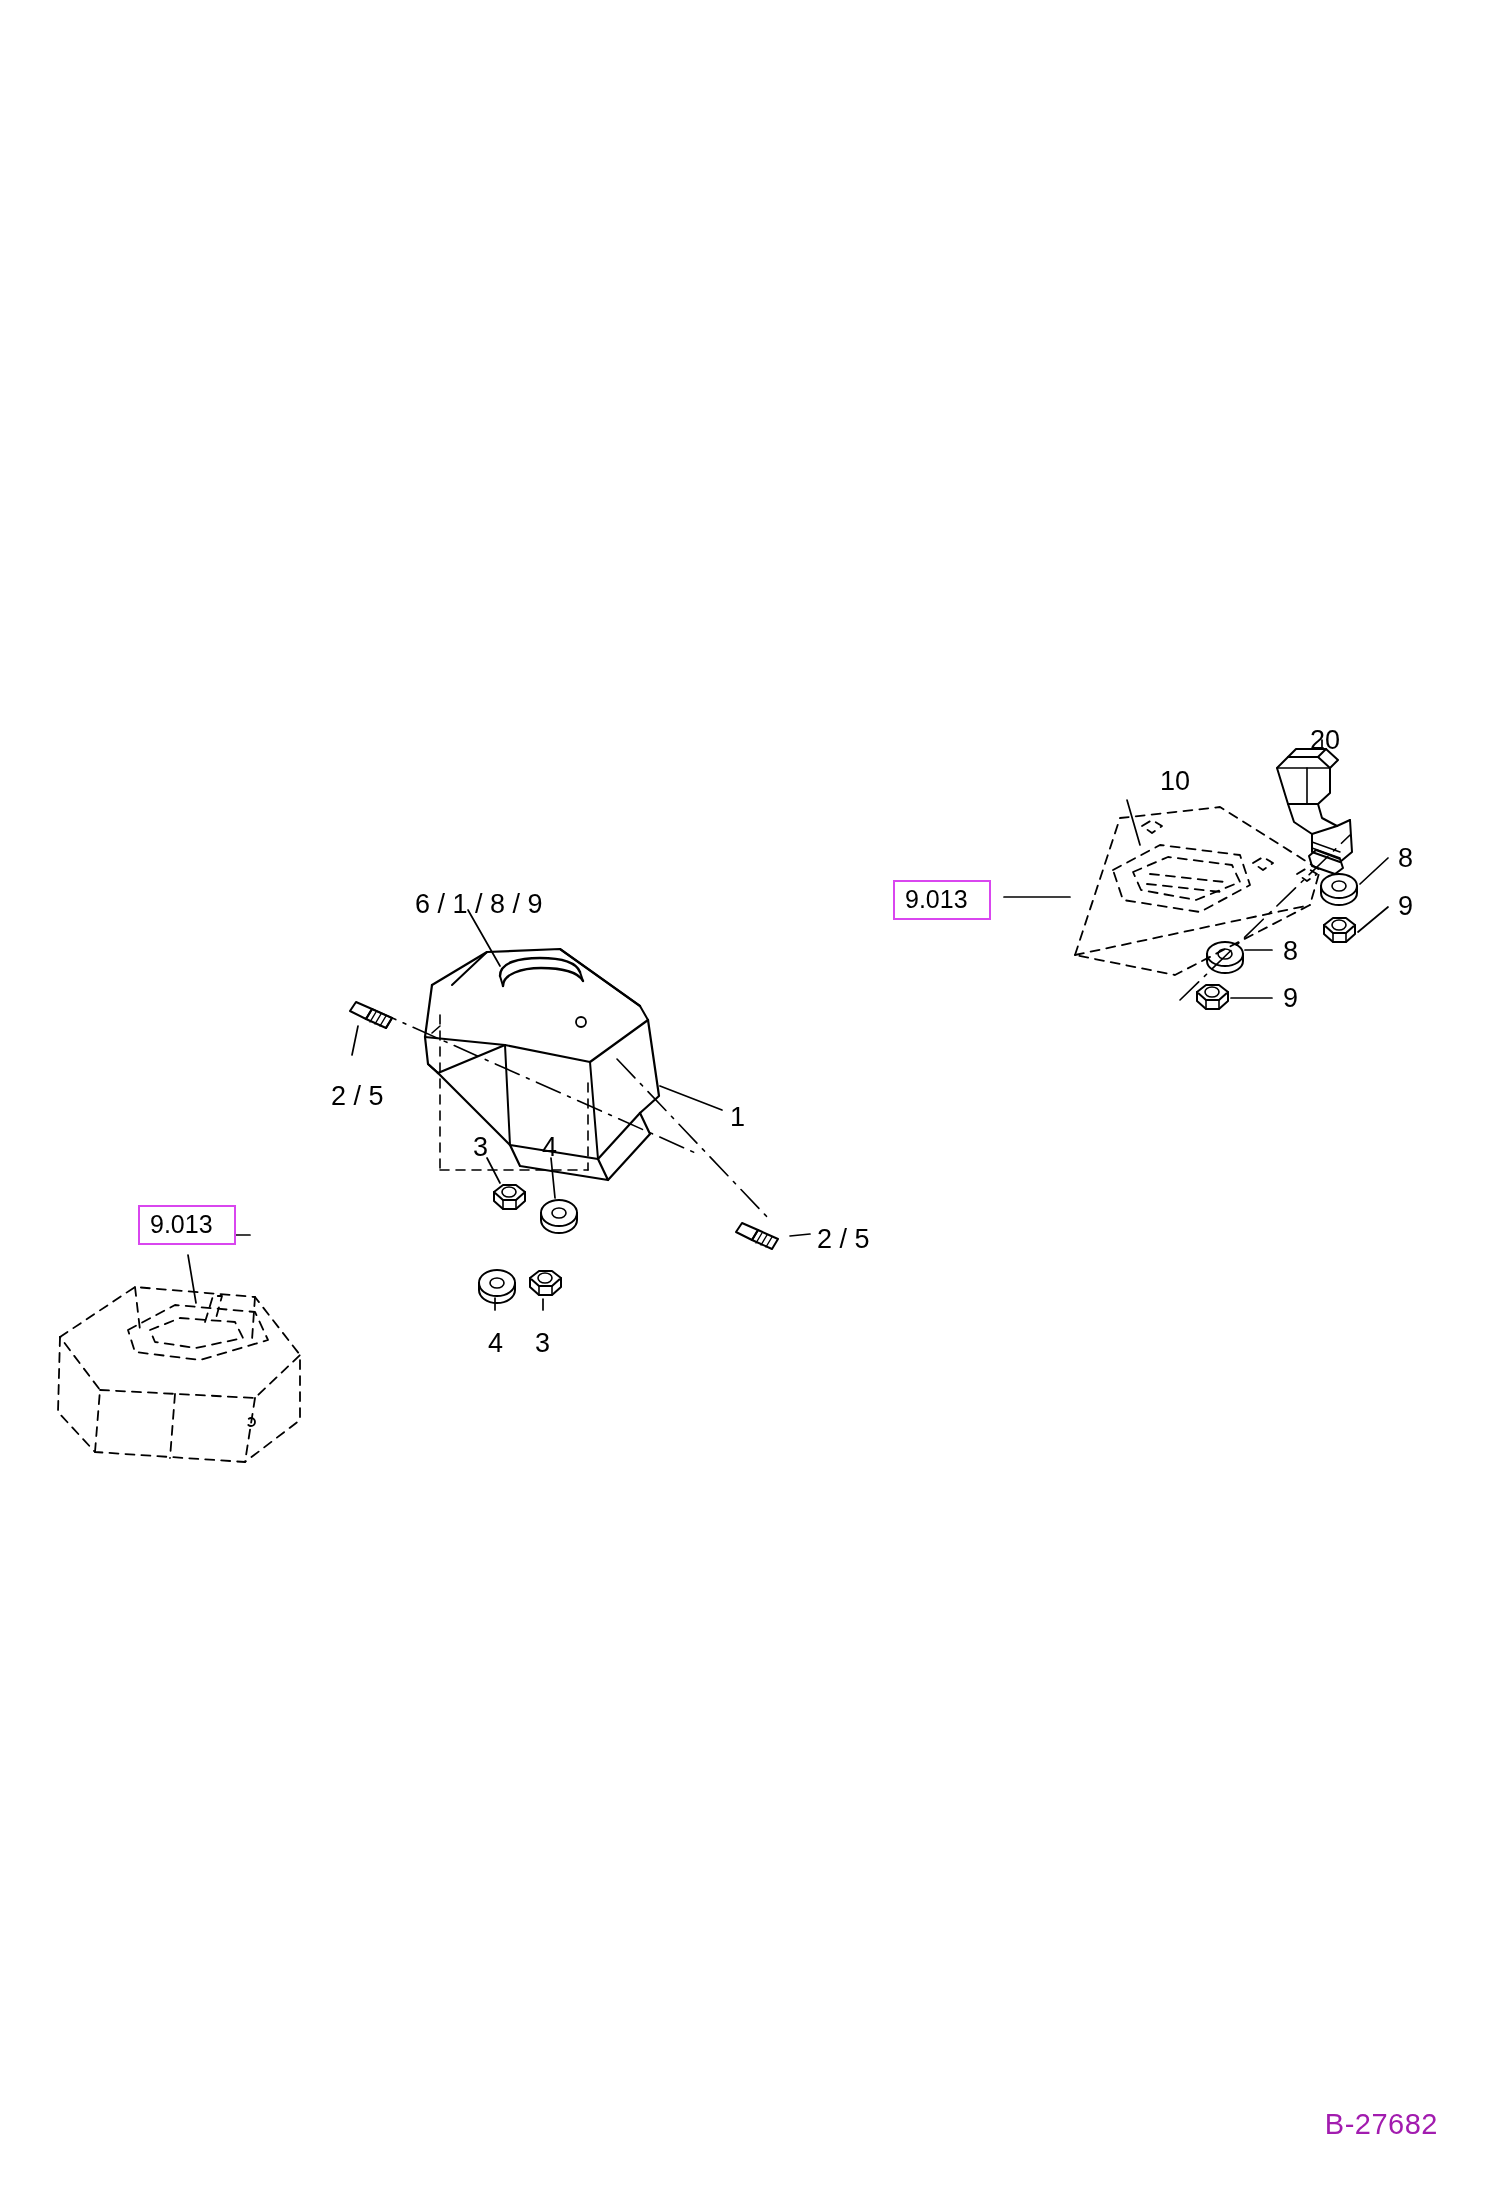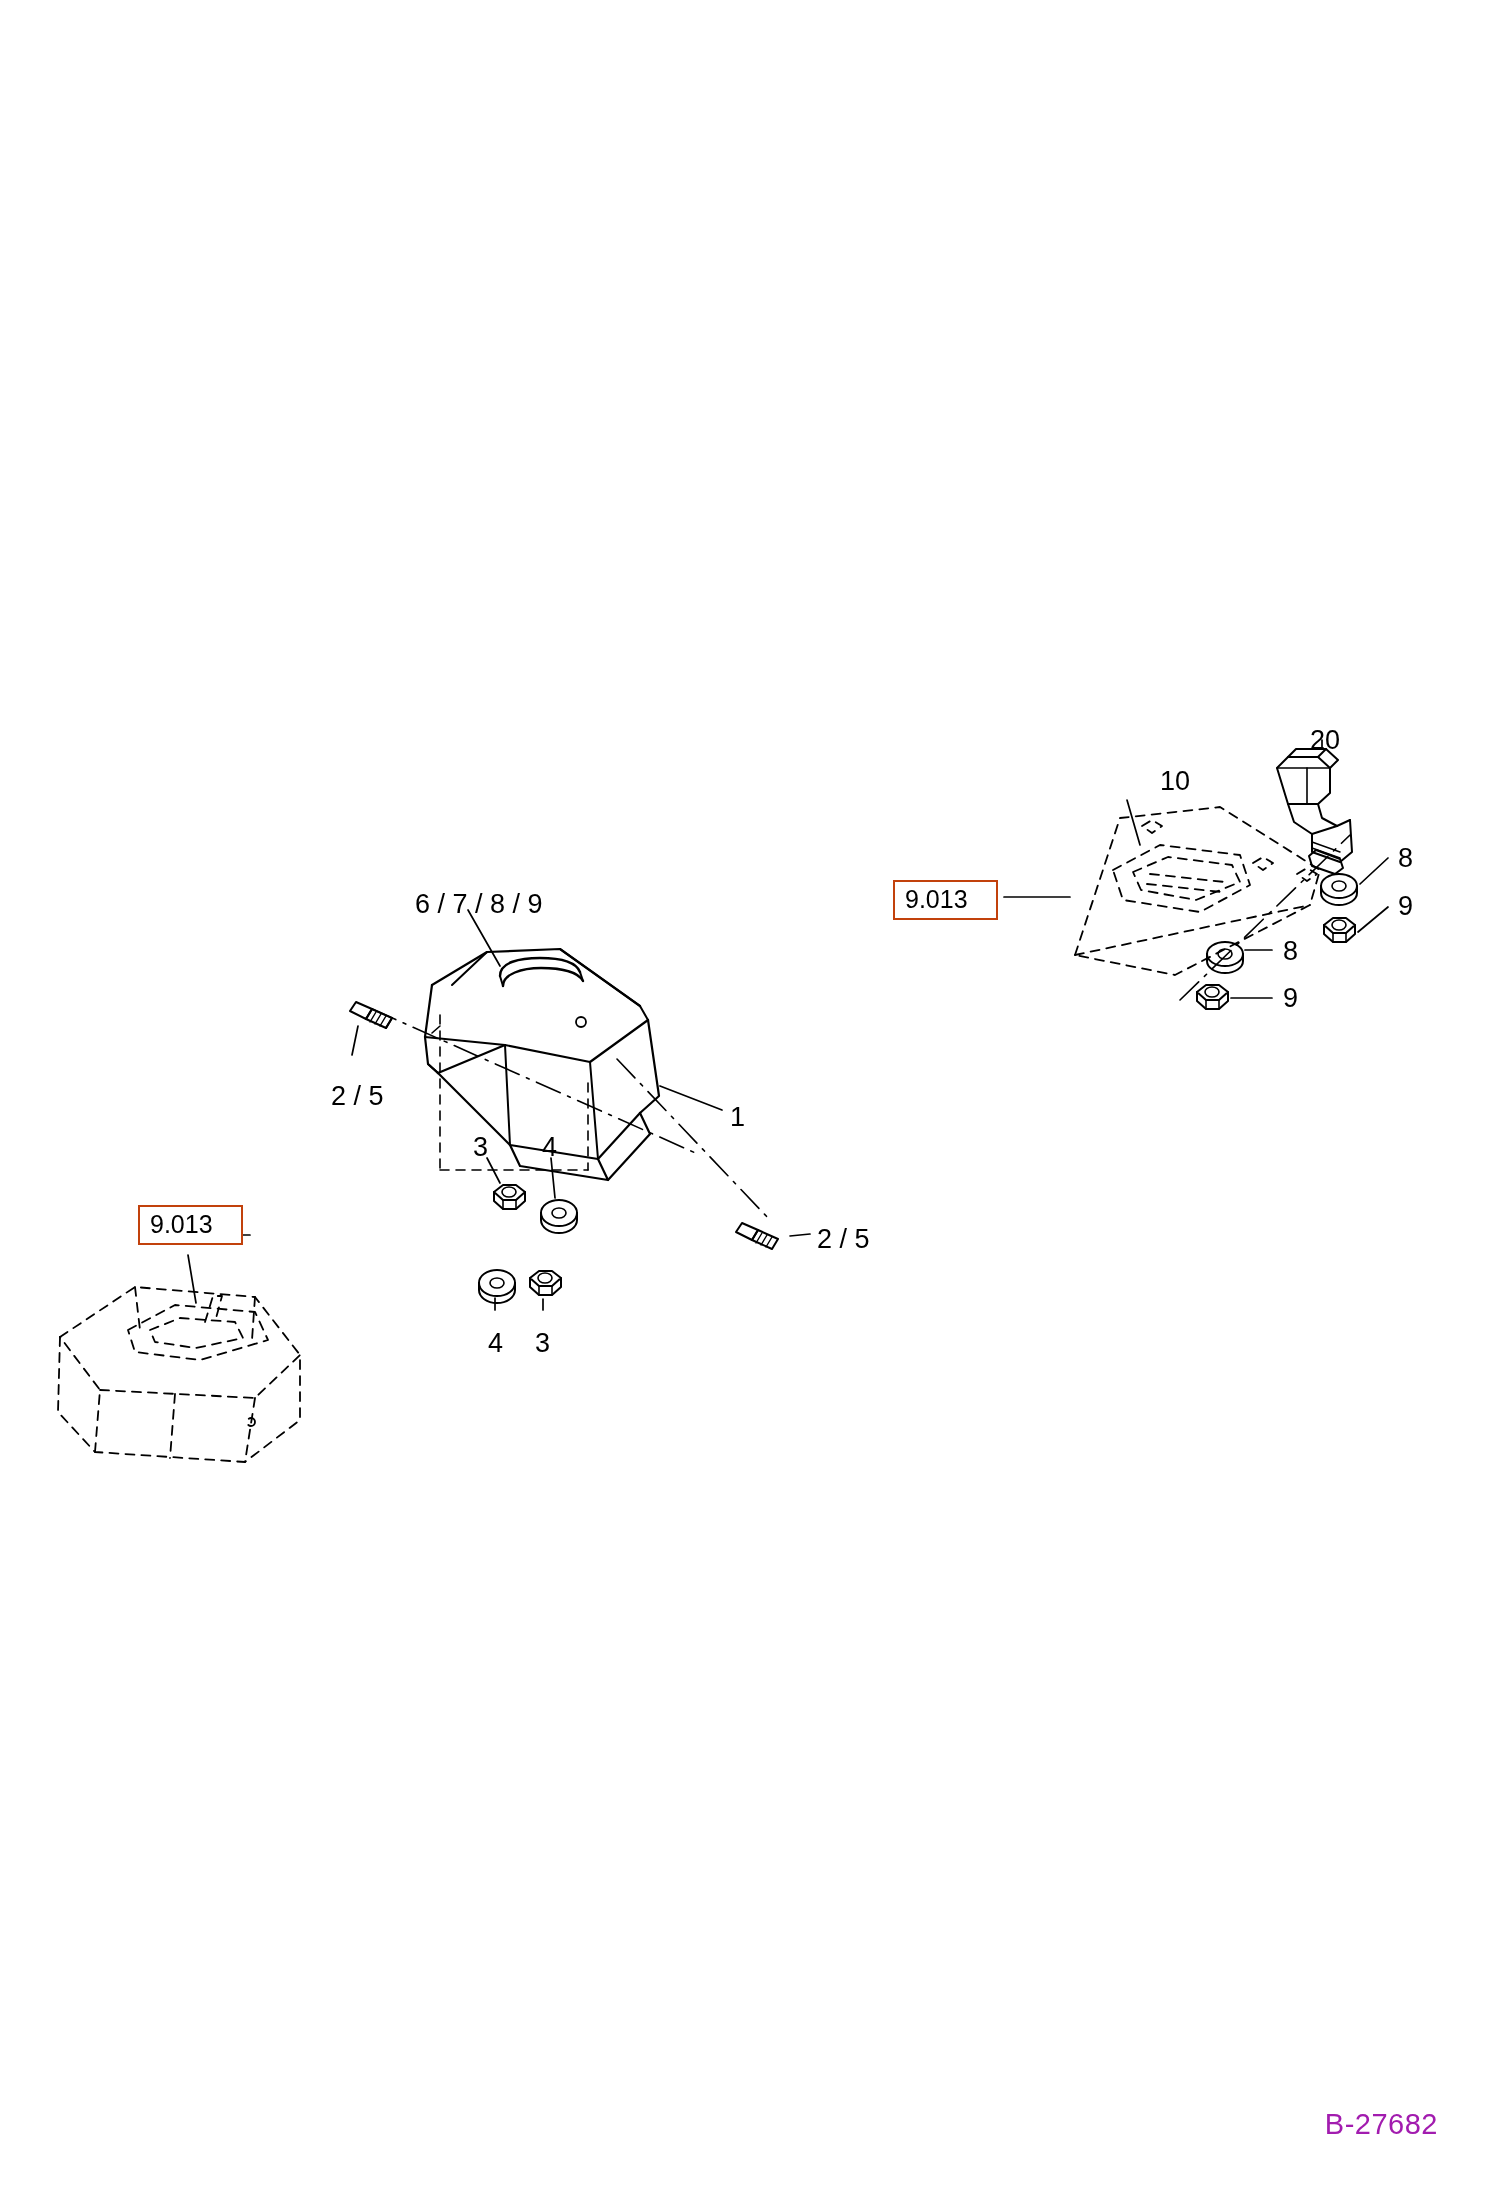--- a/index.html
+++ b/index.html
@@ -28,22 +28,22 @@
     font-size: 27px;
     color: #000000;
     white-space: nowrap;
     line-height: 1;
   }
   .ref-box {
     position: absolute;
     font-family: "Liberation Sans", sans-serif;
     font-size: 25px;
     color: #000000;
-    border: 2px solid #c2410c;
-    padding: 5px 28px 6px 10px;
+    border: 2px solid #d946ef;
+    padding: 5px 21px 6px 10px;
     background: #ffffff;
     white-space: nowrap;
     line-height: 1;
   }
   #drawing-number {
     position: absolute;
     right: 60px;
     bottom: 52px;
     font-family: "Liberation Sans", sans-serif;
     font-size: 29px;
@@ -240,21 +240,21 @@
       </g>
       <path d="M 1231 998 L 1272 998" stroke-width="1.7"></path>
 
       <g stroke-width="1.6" stroke-dasharray="26,8,3,8">
         <path d="M 1180 1000 L 1350 835"></path>
       </g>
 
     </g>
   </svg>
 
-  <div class="callout" style="left:415px; top:891px;">6 / 7 / 8 / 9</div>
+  <div class="callout" style="left:415px; top:891px;">6 / 1 / 8 / 9</div>
   <div class="callout" style="left:331px; top:1083px;">2 / 5</div>
   <div class="callout" style="left:730px; top:1104px;">1</div>
   <div class="callout" style="left:473px; top:1134px;">3</div>
   <div class="callout" style="left:542px; top:1134px;">4</div>
   <div class="callout" style="left:817px; top:1226px;">2 / 5</div>
   <div class="callout" style="left:488px; top:1330px;">4</div>
   <div class="callout" style="left:535px; top:1330px;">3</div>
   <div class="callout" style="left:1160px; top:768px;">10</div>
   <div class="callout" style="left:1310px; top:727px;">20</div>
   <div class="callout" style="left:1398px; top:845px;">8</div>

